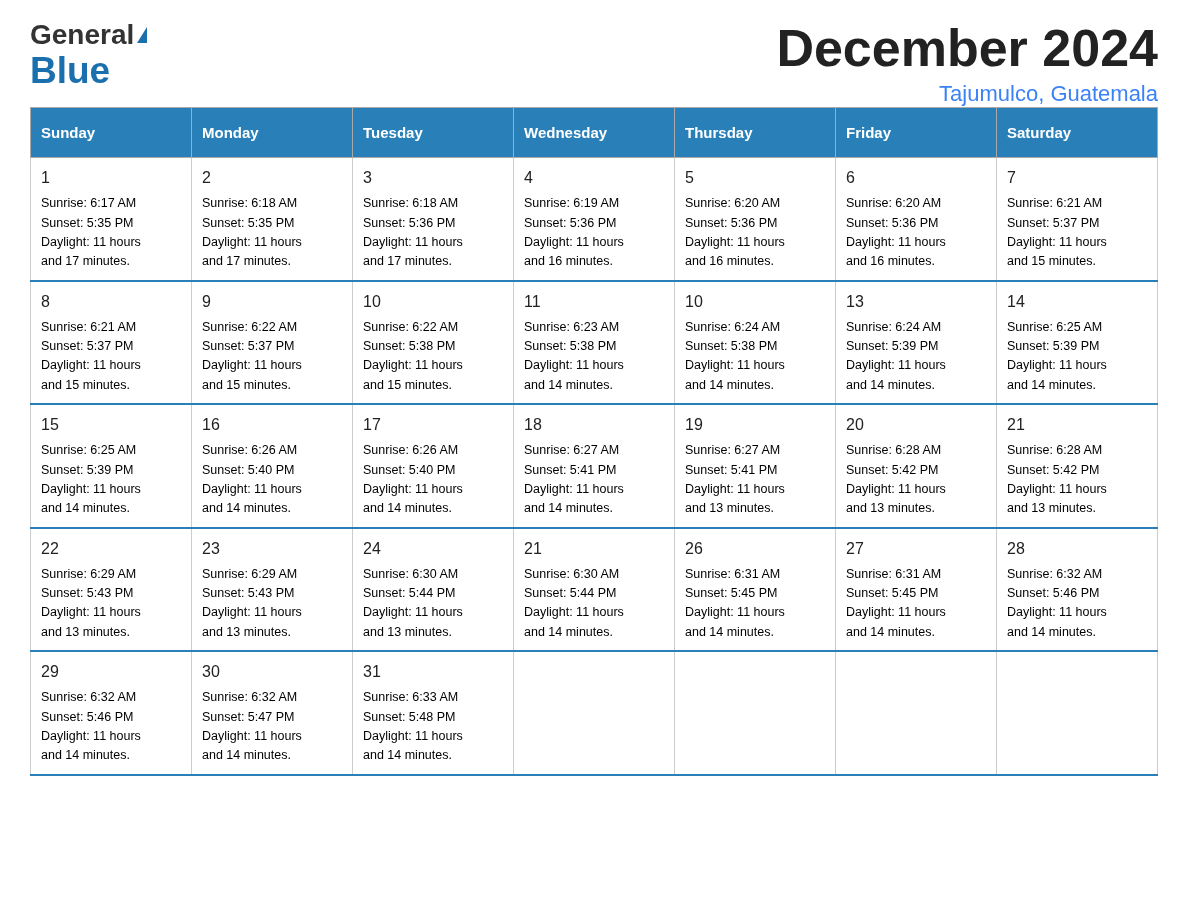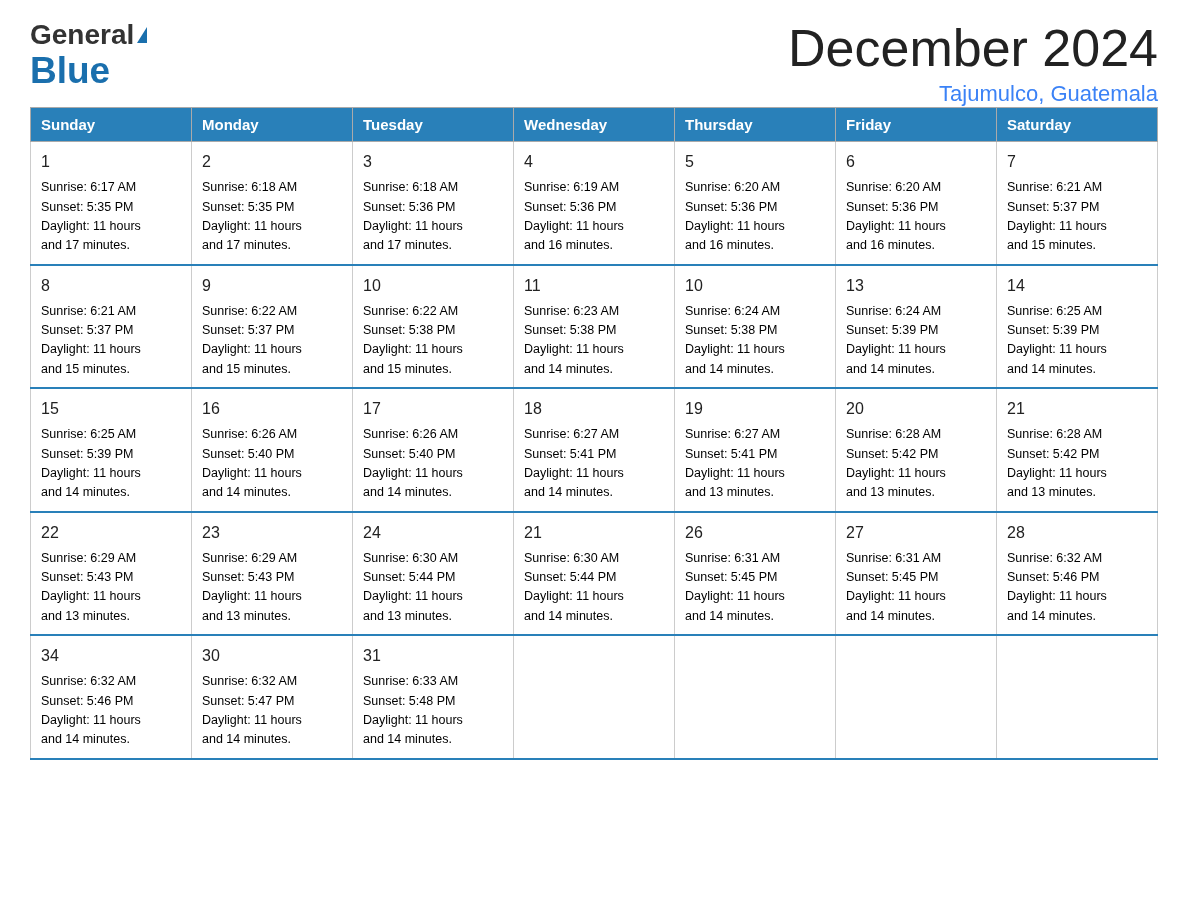--- a/index.html
+++ b/index.html
@@ -35,40 +35,40 @@
       border-left: 10px solid transparent;
       border-bottom: 16px solid #1a6fad;
       margin-left: 3px;
       vertical-align: middle;
     }
     .title-block {
       text-align: right;
     }
     .calendar-title {
       font-size: 52px;
-      font-weight: normal;
+      font-weight: bold;
       color: #222;
       line-height: 1.1;
     }
     .calendar-subtitle {
       font-size: 22px;
       color: #3b82f6;
       margin-top: 4px;
     }
     .calendar {
       width: 100%;
       border-collapse: collapse;
       border: 1px solid #aaa;
     }
     .calendar thead tr th {
       background-color: #2980b9;
       color: #fff;
       font-size: 15px;
       font-weight: bold;
-      padding: 8px 10px;
+      padding: 16px 10px;
       text-align: left;
       border: 1px solid #aaa;
     }
     .calendar tbody tr td {
       vertical-align: top;
       border: 1px solid #ccc;
       padding: 8px 10px;
       width: 14.28%;
       min-height: 110px;
       font-size: 13px;
@@ -238,21 +238,21 @@
           <span class="day-num">27</span>
           <div class="day-info">Sunrise: 6:31 AM<br>Sunset: 5:45 PM<br>Daylight: 11 hours<br>and 14 minutes.</div>
         </td>
         <td>
           <span class="day-num">28</span>
           <div class="day-info">Sunrise: 6:32 AM<br>Sunset: 5:46 PM<br>Daylight: 11 hours<br>and 14 minutes.</div>
         </td>
       </tr>
       <tr>
         <td>
-          <span class="day-num">34</span>
+          <span class="day-num">29</span>
           <div class="day-info">Sunrise: 6:32 AM<br>Sunset: 5:46 PM<br>Daylight: 11 hours<br>and 14 minutes.</div>
         </td>
         <td>
           <span class="day-num">30</span>
           <div class="day-info">Sunrise: 6:32 AM<br>Sunset: 5:47 PM<br>Daylight: 11 hours<br>and 14 minutes.</div>
         </td>
         <td>
           <span class="day-num">31</span>
           <div class="day-info">Sunrise: 6:33 AM<br>Sunset: 5:48 PM<br>Daylight: 11 hours<br>and 14 minutes.</div>
         </td>

